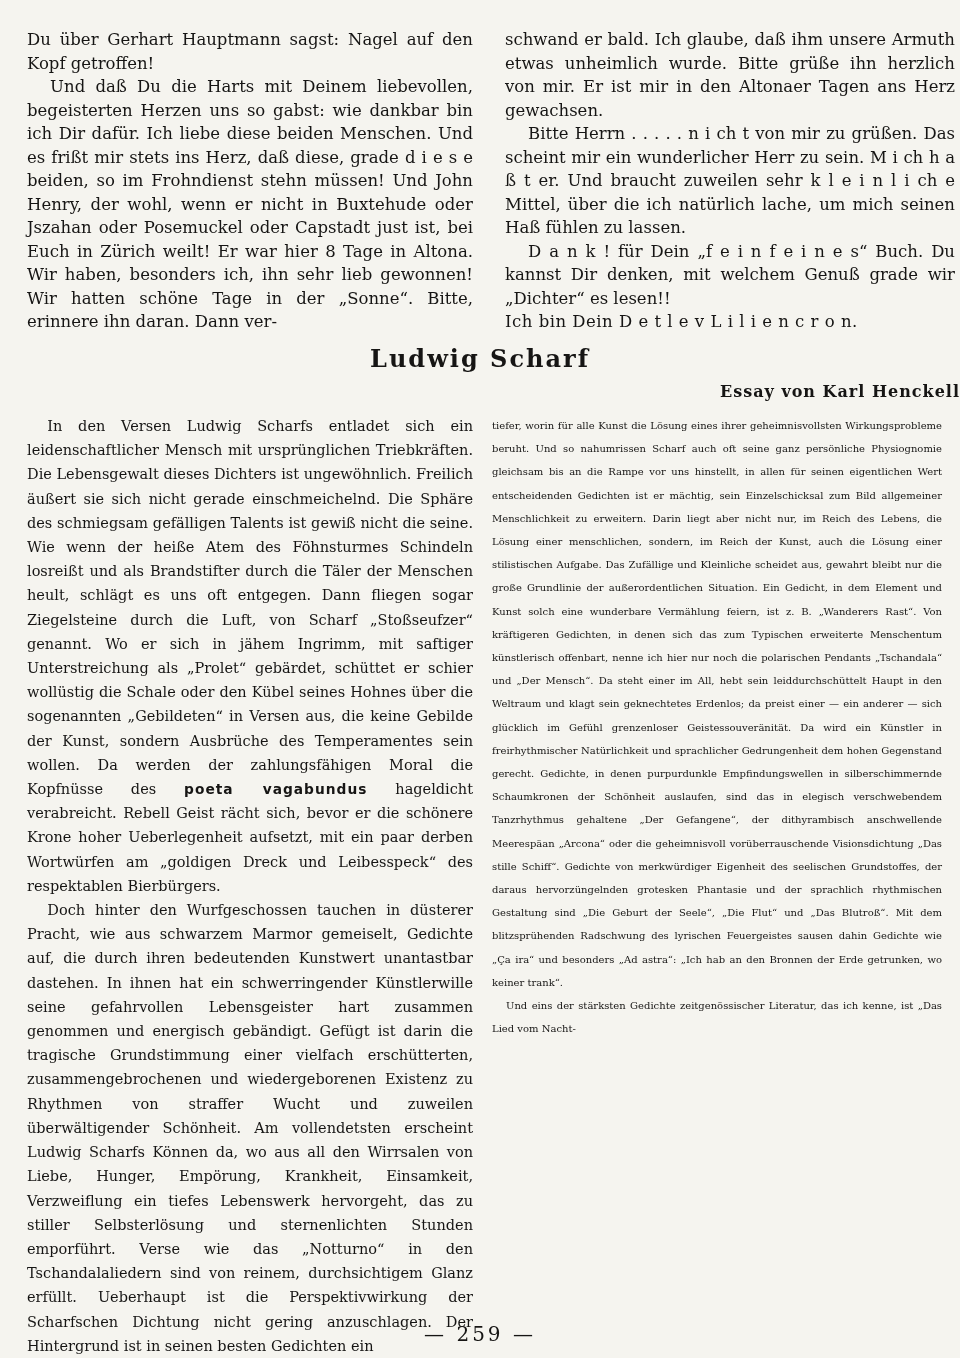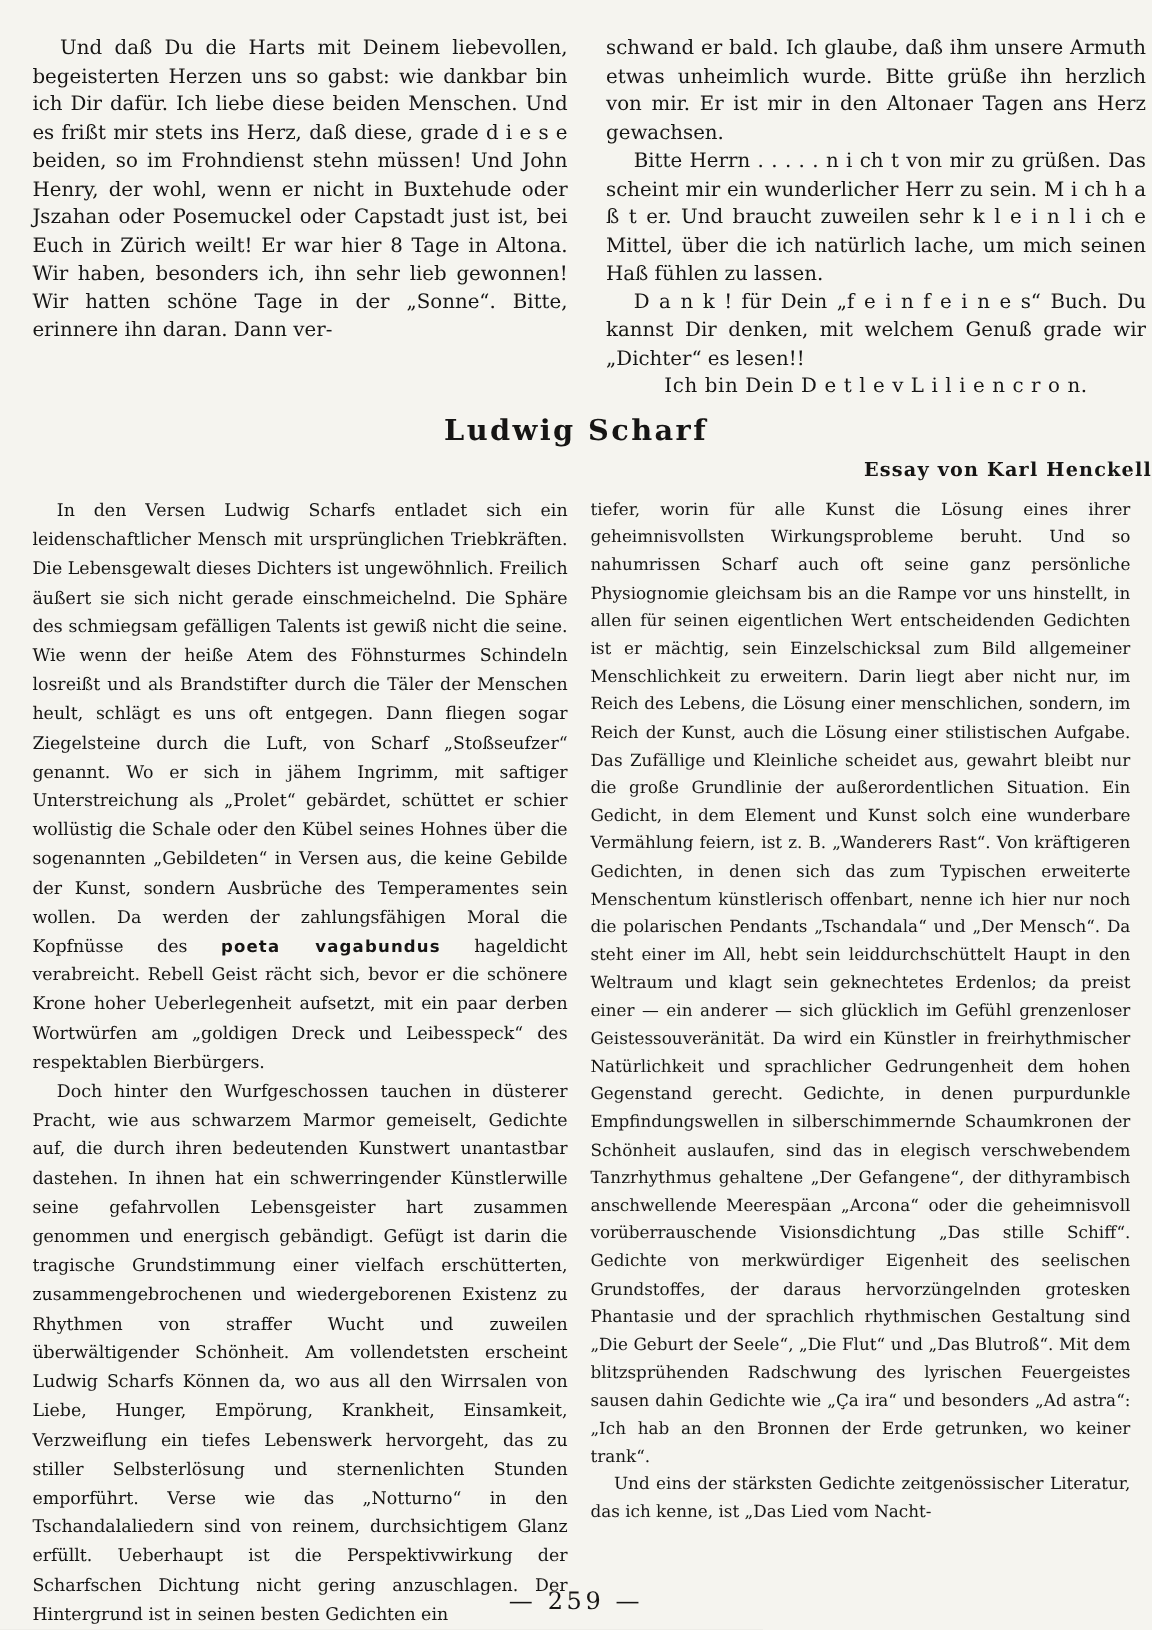--- a/index.html
+++ b/index.html
@@ -25,21 +25,21 @@
   
   .letter-left  { left: 27px;  top: 28px; width: 446px; font-size: 16.5px; line-height: 23.5px; }
   .letter-right { left: 505px; top: 28px; width: 450px; font-size: 16.5px; line-height: 23.5px; }
   .letter-left p, .letter-right p,
   .essay-left p, .essay-right p {
     margin: 0;
     padding: 0;
   }
   .indent { text-indent: 1.4em; }
   .signature {
-    text-align: center;
+    text-align: left;
     padding-right: 6px;
     letter-spacing: 0.5px;
   }
   
   .essay-title {
     position: absolute;
     left: 0; top: 344px;
     width: 100%;
     text-align: center;
     font-size: 24px;
@@ -50,21 +50,21 @@
     position: absolute;
     left: 0; top: 382px;
     width: 100%;
     text-align: right;
     font-size: 16px;
     font-weight: bold;
     letter-spacing: 1px;
   }
   
   .essay-left  { left: 27px;  top: 414px; width: 446px; font-size: 14.5px; line-height: 24.2px; }
-  .essay-right { left: 492px; top: 414px; width: 450px; font-size: 14px; line-height: 23.2px; }
+  .essay-right { left: 492px; top: 414px; width: 450px; font-size: 10px; line-height: 23.2px; }
   .latin-bold {
     font-weight: bold;
     font-family: "DejaVu Sans", "Liberation Sans", sans-serif;
     font-size: 0.95em;
     letter-spacing: 1px;
   }
   
   .footer {
     position: absolute;
     left: 0; top: 1322px;
@@ -74,20 +74,21 @@
     font-weight: normal;
     letter-spacing: 3px;
   }
 </style>
 </head>
 <body>
 
 <div class="page">
 
   <div class="col letter-left">
+    <p>Du über Gerhart Hauptmann sagst: Nagel auf den Kopf getroffen!</p>
     <p class="indent">Und daß Du die Harts mit Deinem liebevollen, begeisterten Herzen uns so gabst: wie dankbar bin ich Dir dafür. Ich liebe diese beiden Menschen. Und es frißt mir stets ins Herz, daß diese, grade d i e s e beiden, so im Frohndienst stehn müssen! Und John Henry, der wohl, wenn er nicht in Buxtehude oder Jszahan oder Posemuckel oder Capstadt just ist, bei Euch in Zürich weilt! Er war hier 8 Tage in Altona. Wir haben, besonders ich, ihn sehr lieb gewonnen! Wir hatten schöne Tage in der „Sonne“. Bitte, erinnere ihn daran. Dann ver-</p>
   </div>
 
   <div class="col letter-right">
     <p>schwand er bald. Ich glaube, daß ihm unsere Armuth etwas unheimlich wurde. Bitte grüße ihn herzlich von mir. Er ist mir in den Altonaer Tagen ans Herz gewachsen.</p>
     <p class="indent">Bitte Herrn . . . . . n i ch t von mir zu grüßen. Das scheint mir ein wunderlicher Herr zu sein. M i ch  h a ß t  er. Und braucht zuweilen sehr k l e i n l i ch e Mittel, über die ich natürlich lache, um mich seinen Haß fühlen zu lassen.</p>
     <p class="indent">D a n k !  für Dein „f e i n f e i n e s“ Buch. Du kannst Dir denken, mit welchem Genuß grade wir „Dichter“ es lesen!!</p>
     <p class="signature">Ich bin Dein  D e t l e v  L i l i e n c r o n.</p>
   </div>
 

